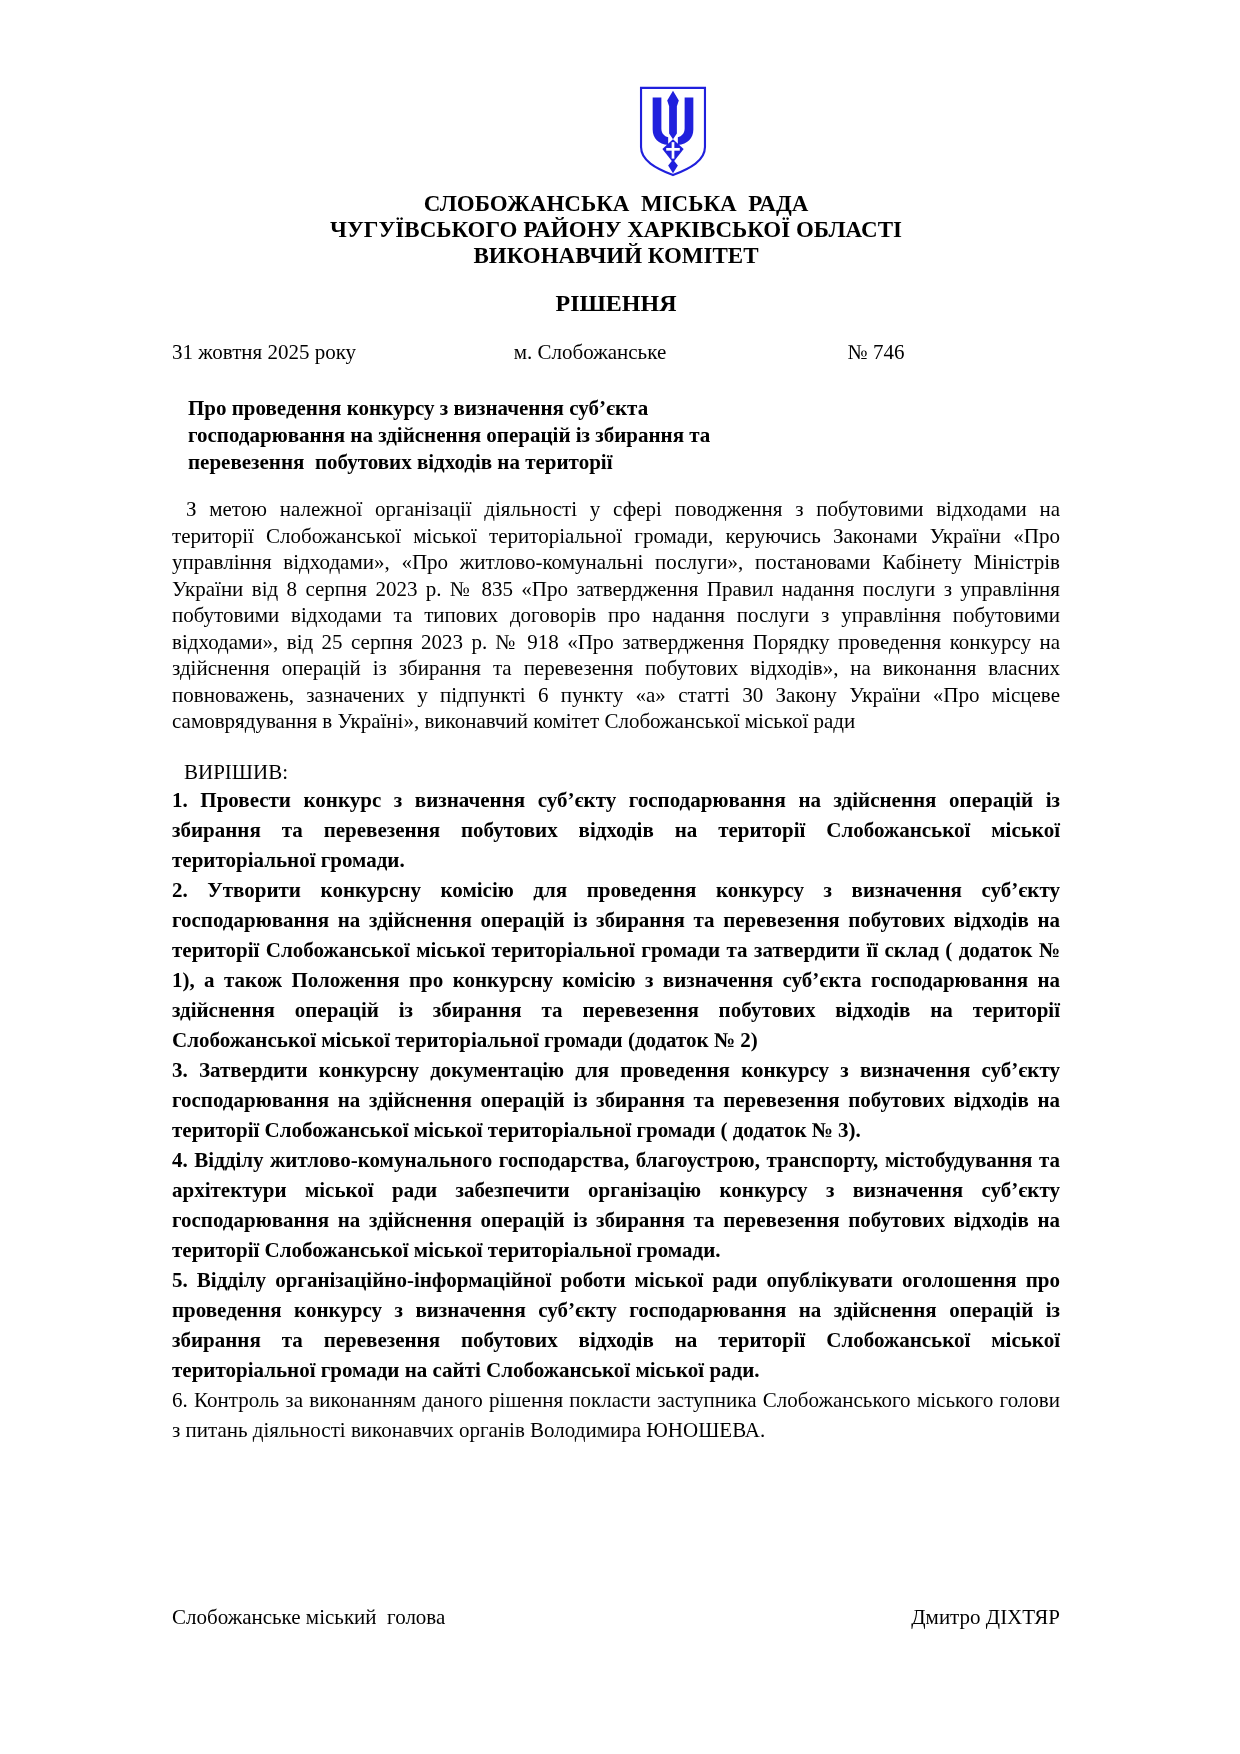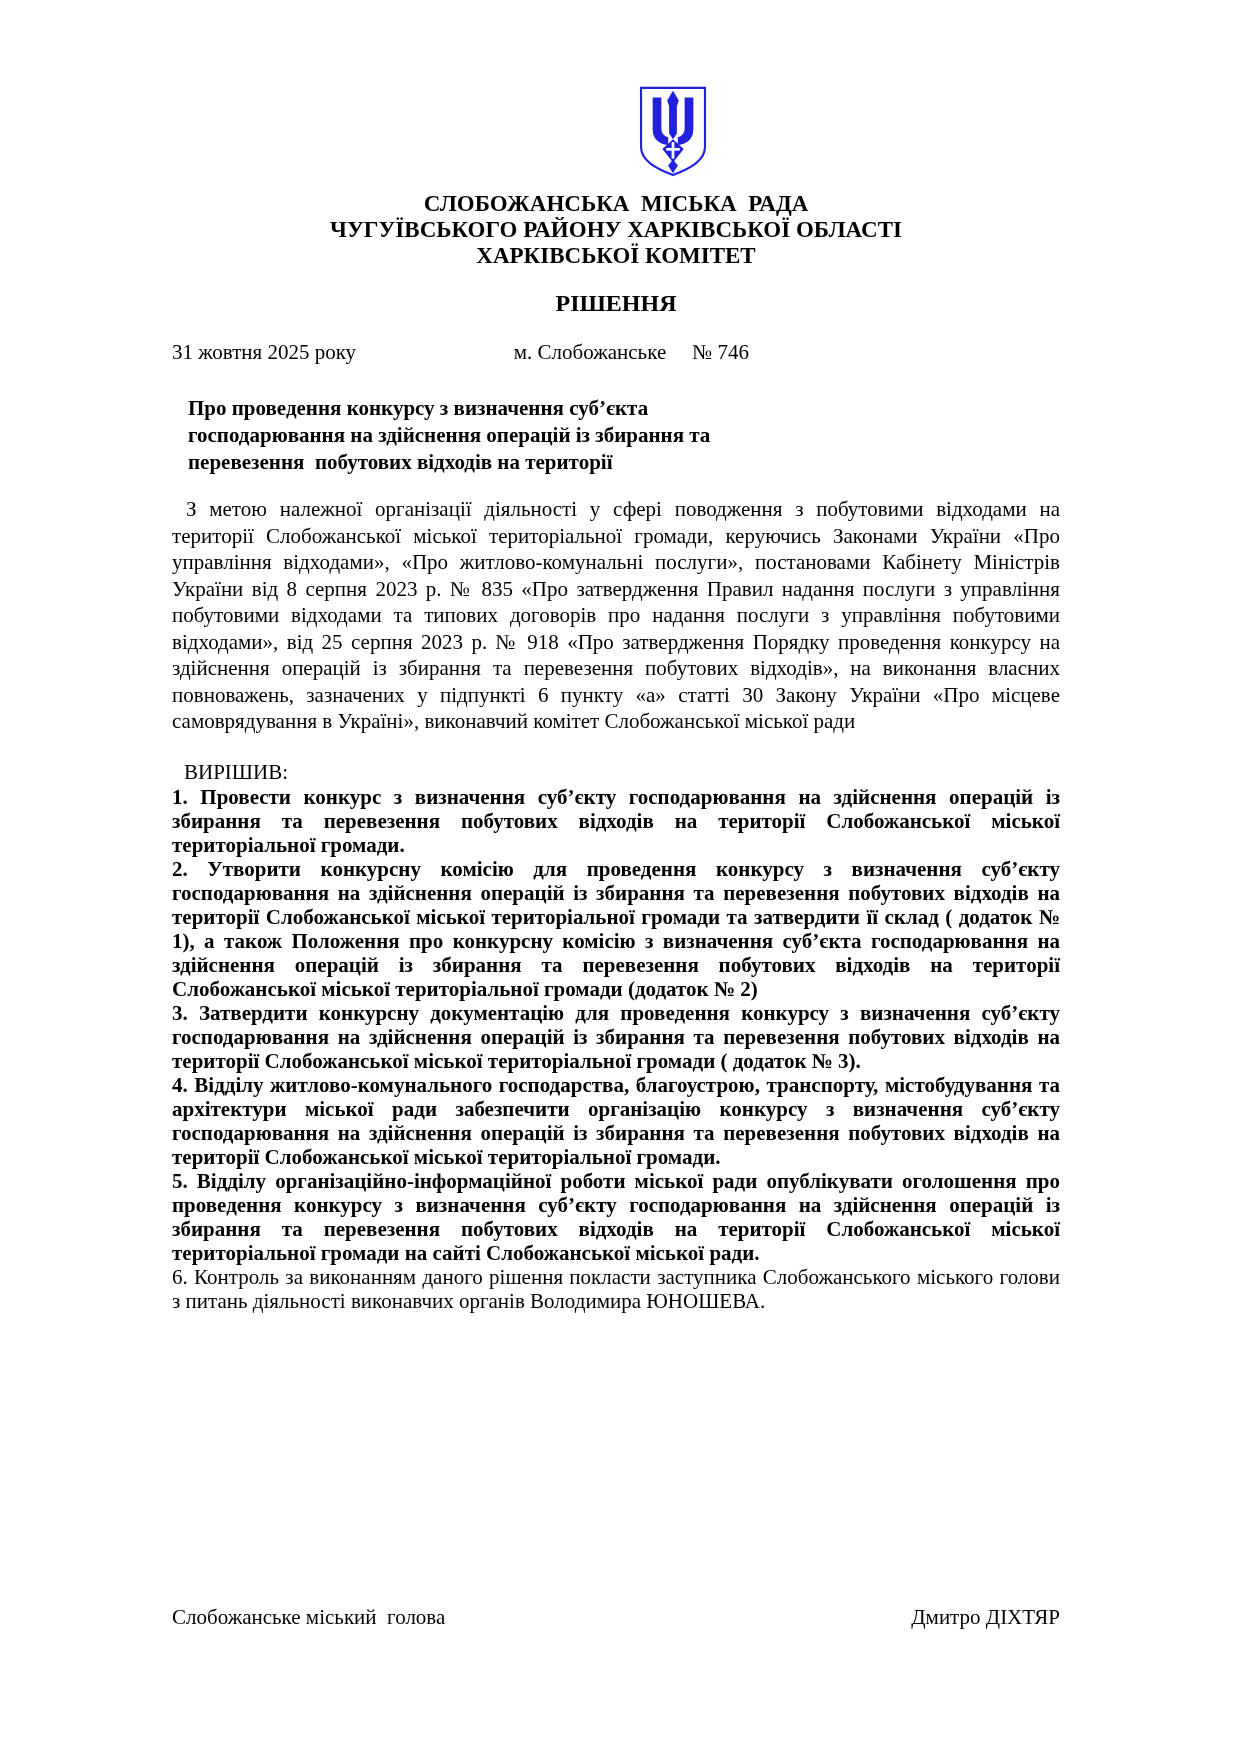--- a/index.html
+++ b/index.html
@@ -47,21 +47,21 @@
     line-height: 28px;
   }
   .meta-row {
     margin-top: 22px;
     display: grid;
     grid-template-columns: 1fr auto 1fr;
     align-items: baseline;
     line-height: 26px;
   }
   .meta-row .place { text-align: center; position: relative; left: -26px; }
-  .meta-row .number { text-align: left; }
+  .meta-row .number { text-align: center; }
   .subject {
     margin-top: 30px;
     padding-left: 16px;
     font-weight: bold;
     line-height: 27px;
   }
   .subject div { white-space: pre-wrap; }
   .preamble {
     margin: 20px 0 0 0;
     text-align: justify;
@@ -69,21 +69,21 @@
     line-height: 26.5px;
   }
   .resolved {
     margin: 24px 0 0 0;
     padding-left: 12px;
     line-height: 26.5px;
   }
   .item {
     margin: 0;
     text-align: justify;
-    line-height: 24px;
+    line-height: 30px;
   }
   .item.bold { font-weight: bold; }
   .sig-row {
     position: absolute;
     left: 172px;
     right: 180px;
     top: 1604px;
     display: flex;
     justify-content: space-between;
     line-height: 26px;
@@ -109,21 +109,21 @@
         <g fill="#ffffff">
           <rect x="34.6" y="59" width="2.8" height="17"></rect>
           <rect x="29" y="65" width="14" height="2.8"></rect>
         </g>
       </svg>
     </div>
 
     <div class="org-block">
       <div>СЛОБОЖАНСЬКА  МІСЬКА  РАДА</div>
       <div>ЧУГУЇВСЬКОГО РАЙОНУ ХАРКІВСЬКОЇ ОБЛАСТІ</div>
-      <div>ХАРКІВСЬКОЇ КОМІТЕТ</div>
+      <div>ВИКОНАВЧИЙ КОМІТЕТ</div>
     </div>
 
     <div class="doc-type">РІШЕННЯ</div>
 
     <div class="meta-row">
       <span class="date">31 жовтня 2025 року</span>
       <span class="place">м. Слобожанське</span>
       <span class="number">№ 746</span>
     </div>
 

